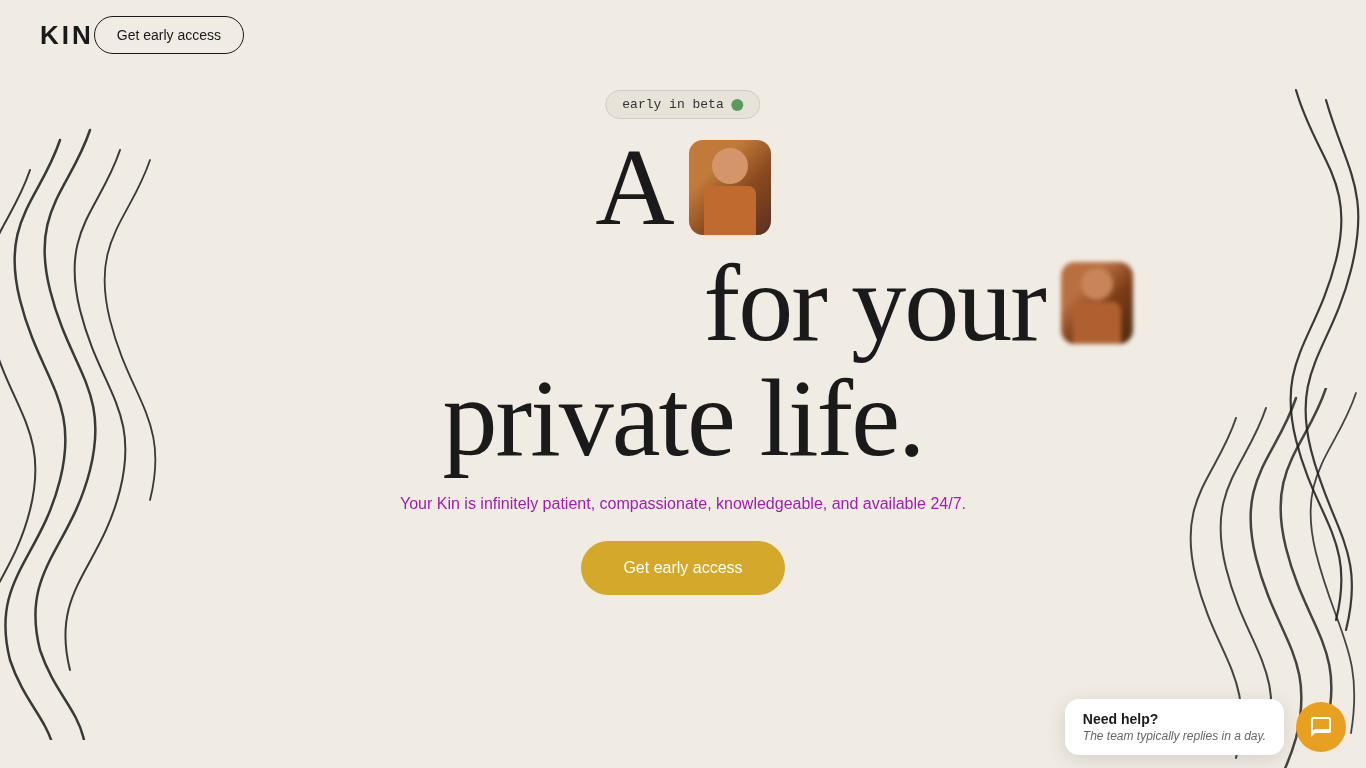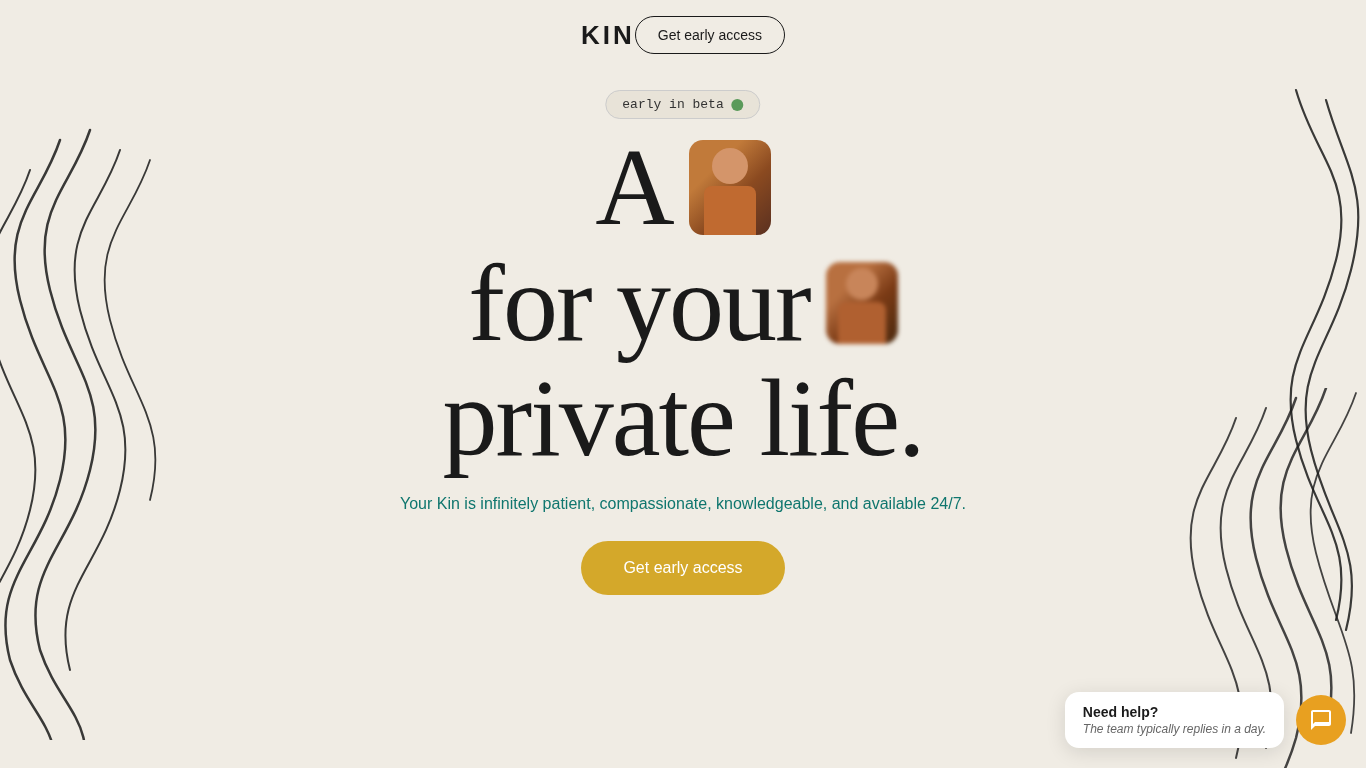--- a/index.html
+++ b/index.html
@@ -19,21 +19,21 @@
 
     
     nav {
       position: absolute;
       top: 0;
       left: 0;
       right: 0;
       height: 70px;
       display: flex;
       align-items: center;
-      justify-content: center;
+      justify-content: flex-start;
       padding: 0 40px;
       z-index: 10;
     }
 
     .logo {
       font-family: Arial, sans-serif;
       font-weight: 900;
       font-size: 26px;
       letter-spacing: 3px;
       color: #1a1a1a;
@@ -117,21 +117,21 @@
       gap: 16px;
     }
 
     .hero-title .line2 {
       display: block;
     }
 
     .hero-title .line3 {
       display: flex;
       align-items: center;
-      justify-content: center;
+      justify-content: flex-end;
       gap: 16px;
     }
 
     .hero-title .line4 {
       display: block;
     }
 
     
     .person-img {
       display: inline-block;
@@ -203,21 +203,21 @@
       transform: translateX(-50%);
       width: 48px;
       height: 44px;
       background: #b06030;
       border-radius: 8px 8px 0 0;
     }
 
     .hero-subtitle {
       font-family: Arial, sans-serif;
       font-size: 16px;
-      color: #0f766e;
+      color: #a21caf;
       margin-top: 18px;
       font-weight: 400;
     }
 
     .hero-cta {
       display: inline-block;
       margin-top: 28px;
       background: #d4a82a;
       color: #fff;
       font-family: Arial, sans-serif;
@@ -256,21 +256,21 @@
       bottom: -20px;
       width: 280px;
       height: 400px;
       z-index: 2;
       opacity: 0.8;
     }
 
     
     .chat-widget {
       position: absolute;
-      bottom: 20px;
+      bottom: 13px;
       right: 20px;
       display: flex;
       align-items: center;
       gap: 12px;
       z-index: 20;
     }
 
     .chat-bubble {
       background: #fff;
       border-radius: 14px;

